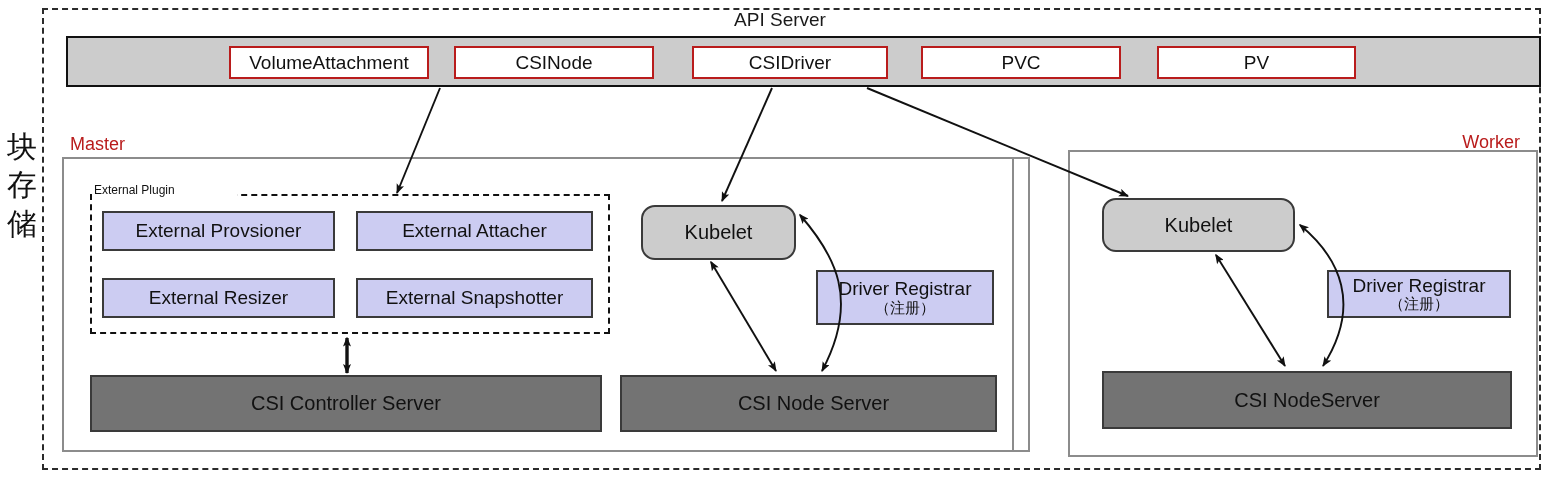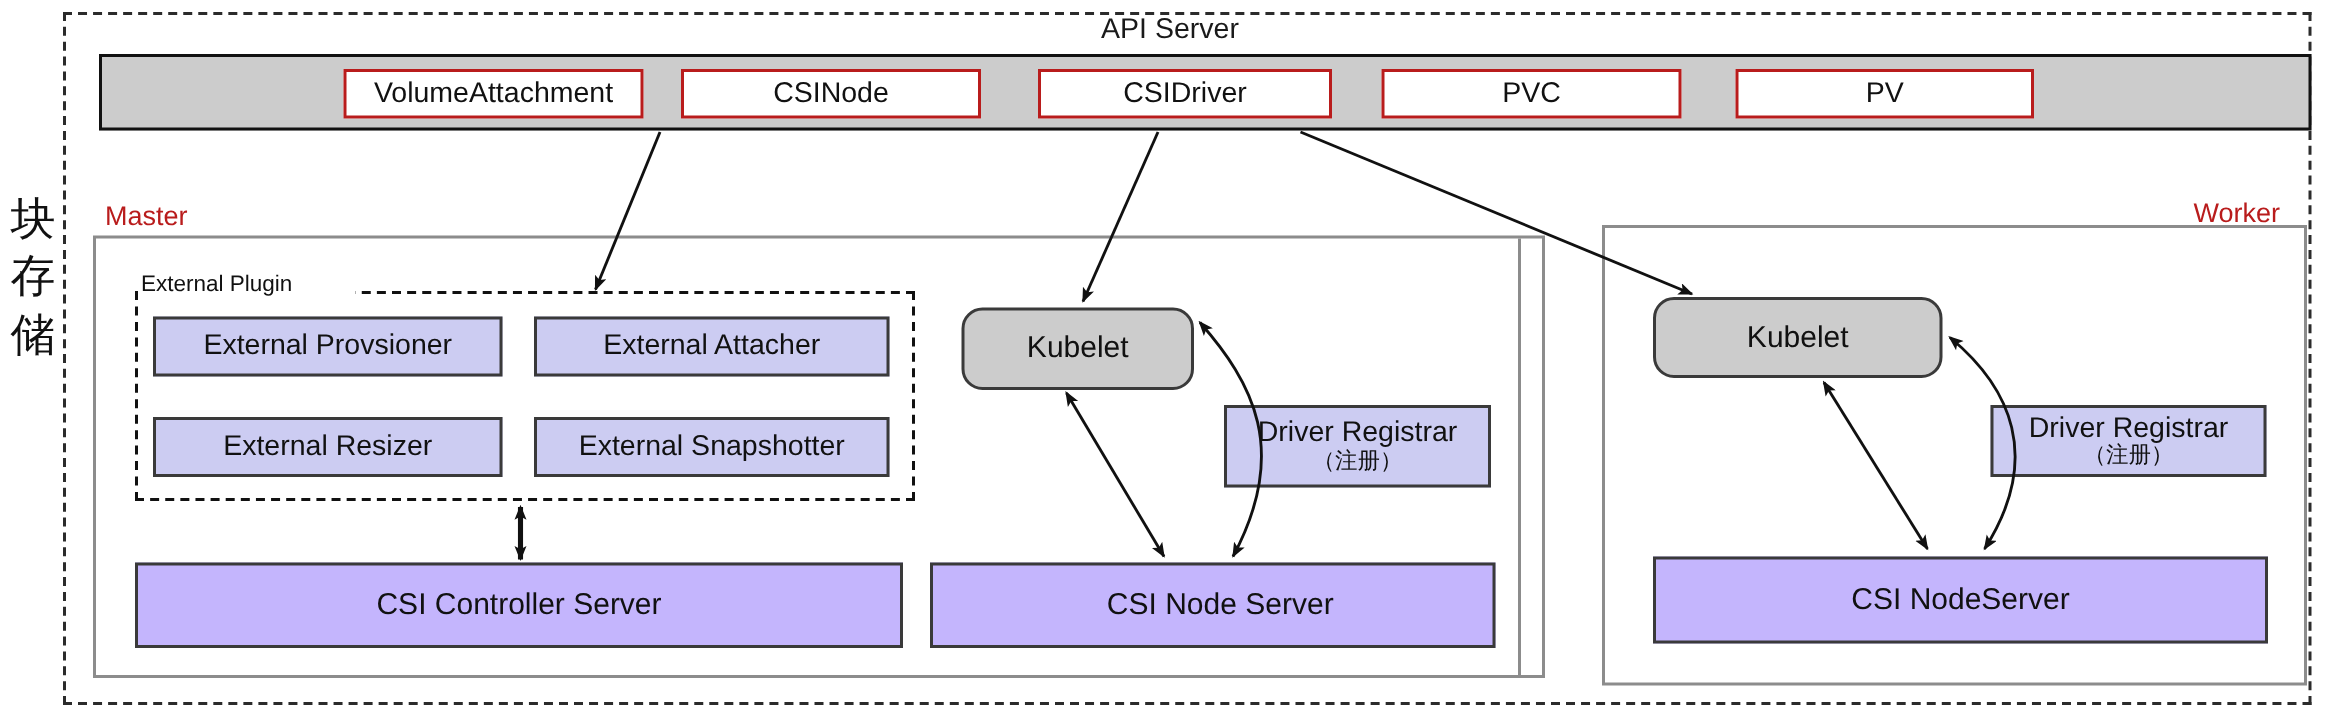--- a/index.html
+++ b/index.html
@@ -88,37 +88,37 @@
   }
 
   
   .plugin-box {
     left: 90px; top: 194px; width: 520px; height: 140px;
     border: 2px dashed #111111;
     background: transparent;
   }
   .plugin-label {
     left: 92px; top: 178px; width: 145px; height: 24px;
-    font-size: 15px; color: #111111; line-height: 24px;
+    font-size: 12px; color: #111111; line-height: 24px;
     background: #ffffff; text-align: left; padding-left: 2px;
   }
 
   
   .nbox {
     border: 2px solid #3a3a3a;
     text-align: center;
     color: #111111;
     white-space: nowrap;
     display: flex;
     align-items: center;
     justify-content: center;
     flex-direction: column;
   }
   .lav  { background: #ccccf2; }
-  .grn  { background: #c4b5fd; }
+  .grn  { background: #737373; }
   .gry  { background: #cccccc; border-radius: 14px; }
 
   .plug-cell { height: 40px; font-size: 19px; }
   .pc0 { left: 102px; top: 211px; width: 233px; }
   .pc1 { left: 356px; top: 211px; width: 237px; }
   .pc2 { left: 102px; top: 278px; width: 233px; }
   .pc3 { left: 356px; top: 278px; width: 237px; }
 
   .ctrl-server {
     left: 90px; top: 375px; width: 512px; height: 57px;

